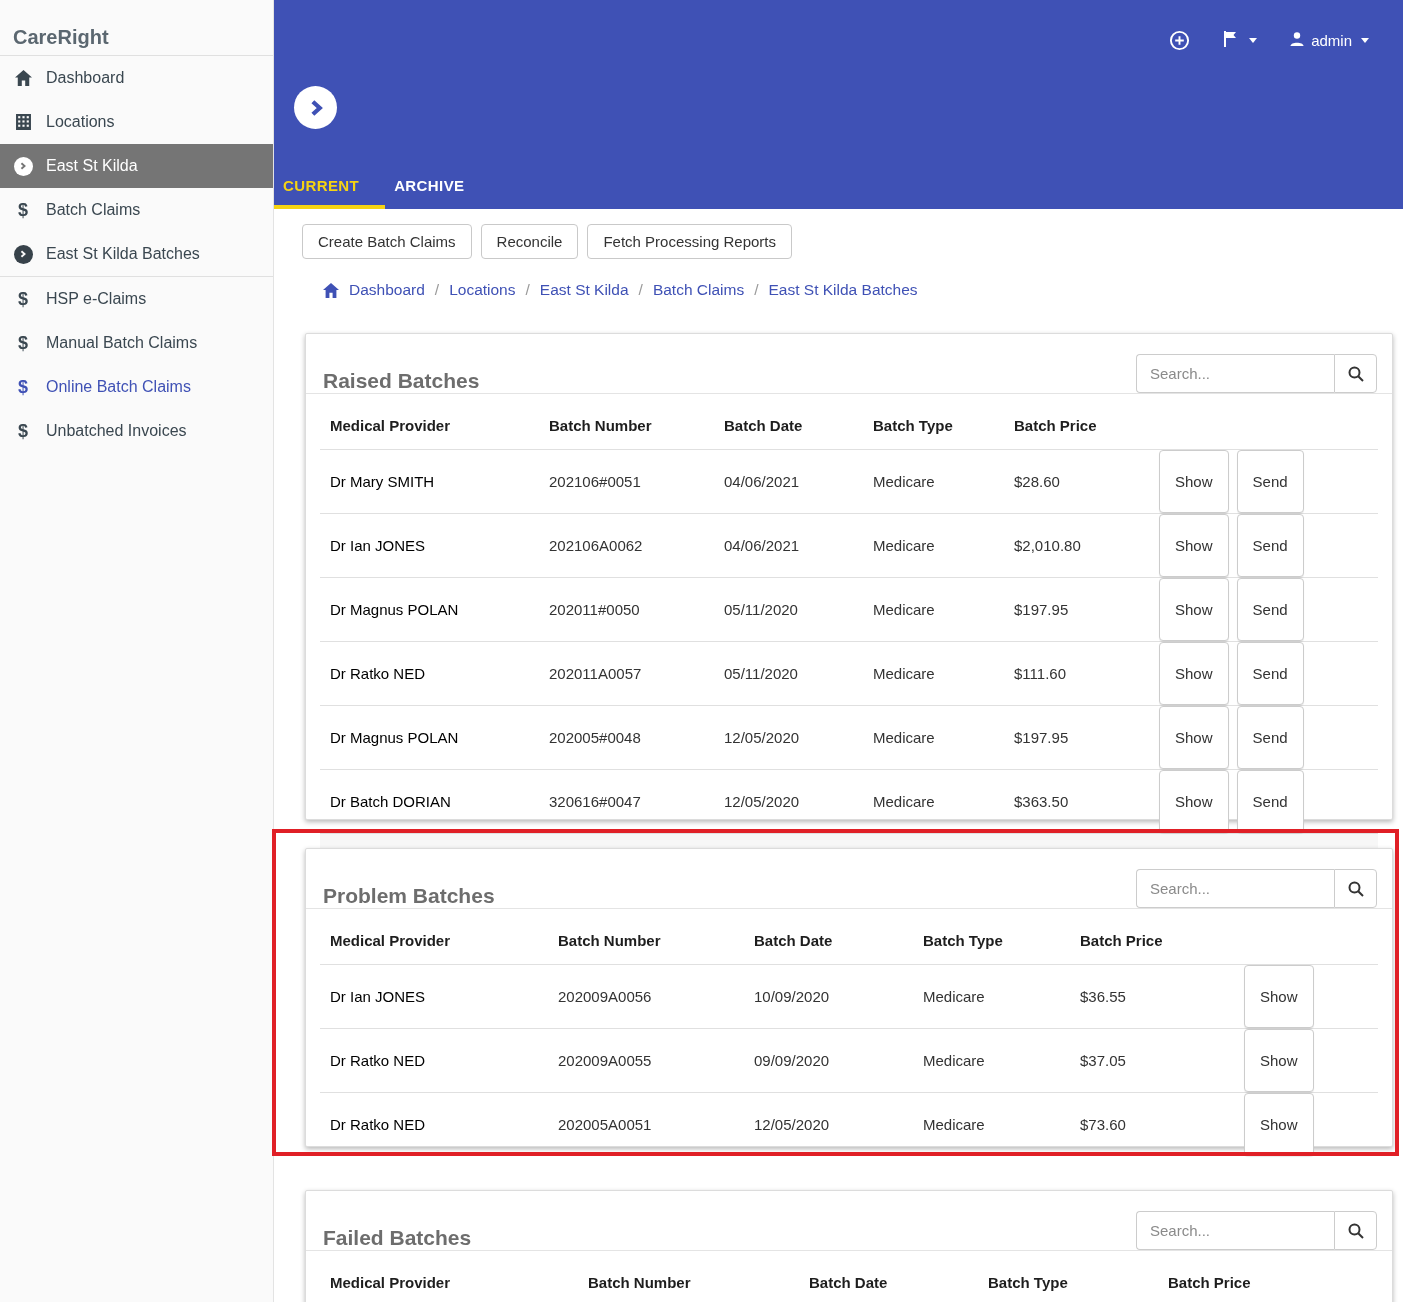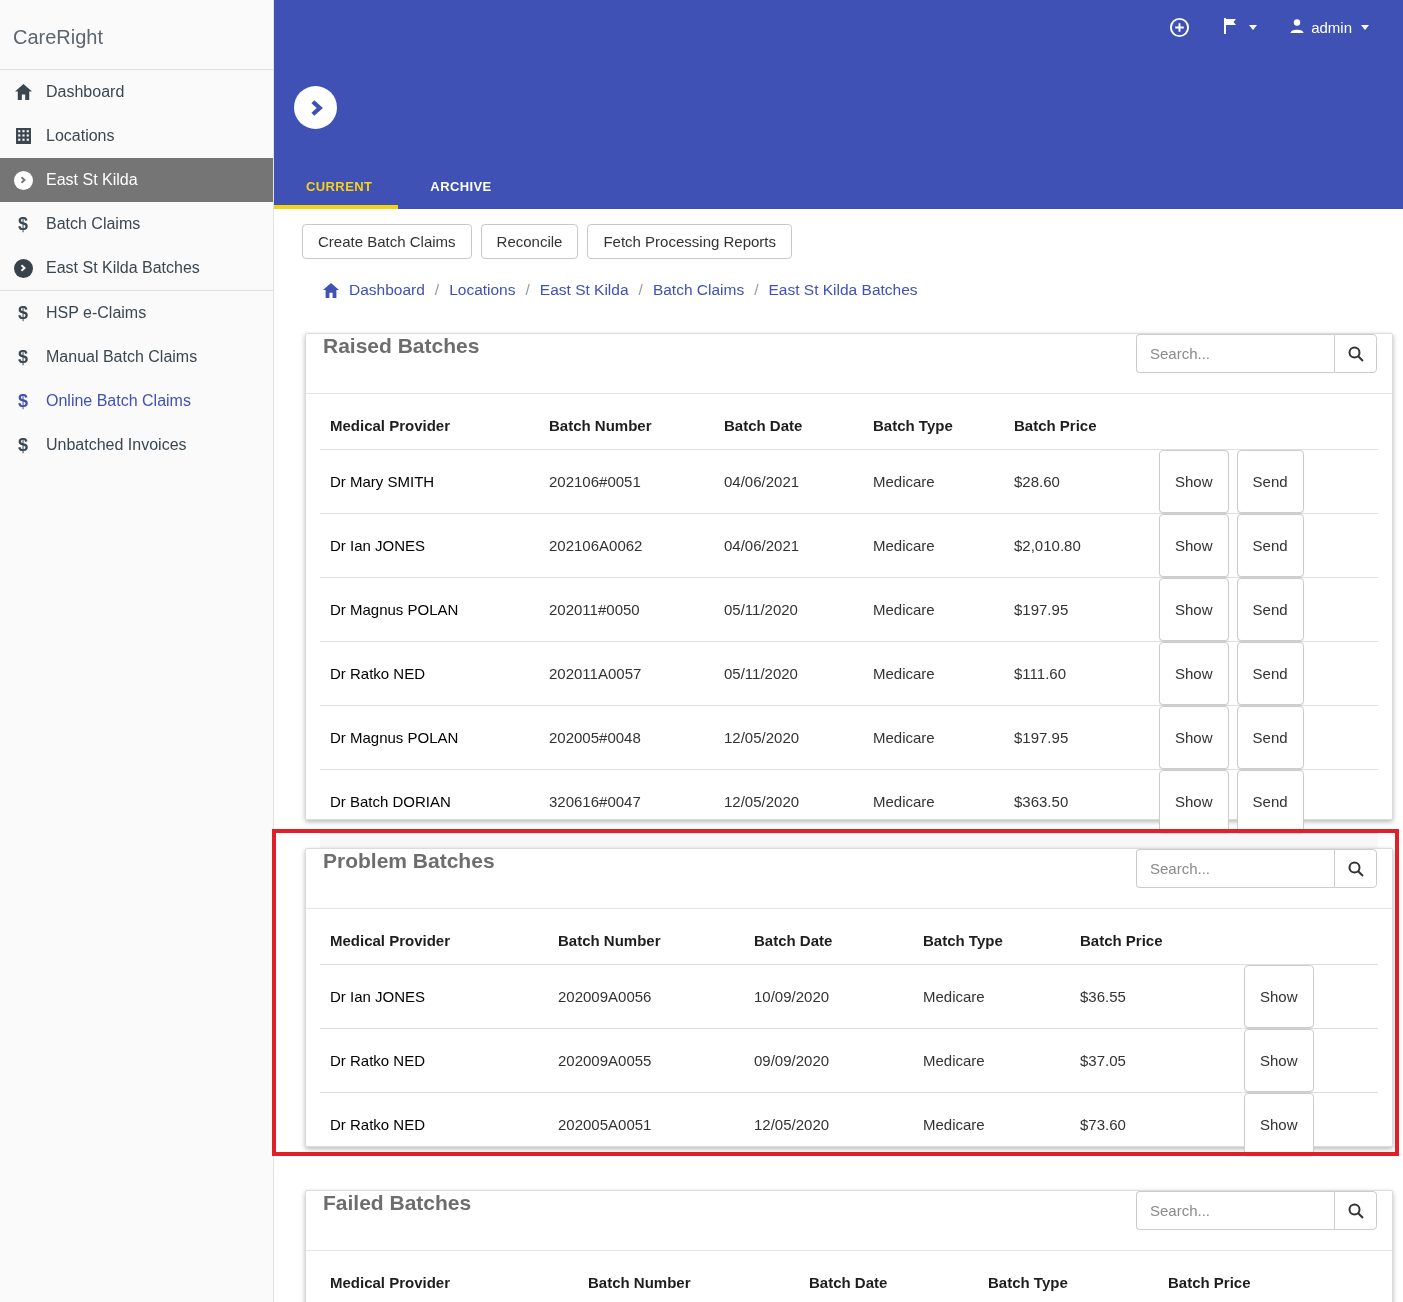--- a/index.html
+++ b/index.html
@@ -2,69 +2,69 @@
 <html><head>
 <meta charset="utf-8">
 <style>
   * { margin:0; padding:0; box-sizing:border-box; }
   html,body { width:1403px; height:1302px; overflow:hidden; background:#fff;
     font-family:"Liberation Sans", sans-serif; }
 
   
   .sidebar { position:absolute; left:0; top:0; width:274px; height:1302px;
     background:#fafafa; border-right:1px solid #e3e3e3; z-index:3; }
-  .brand { padding:26px 0 20px 13px; font-size:20px; color:#5b6770; font-weight:400;
+  .brand { padding:26px 0 6px 13px; font-size:20px; color:#5b6770; font-weight:700;
     border-bottom:1px solid #e0e0e0; }
   .nav-item { height:44px; display:flex; align-items:center; cursor:pointer;
     color:#3a4750; font-size:16px; }
   .nav-icon { width:46px; text-align:center; display:flex; justify-content:center; align-items:center; }
   .nav-label { flex:1; }
   .nav-item.active { background:#757575; color:#fff; }
   .nav-item.page-active .nav-label, .nav-item.page-active .dollar { color:#3f51b5; }
   .nav-divider { border-top:1px solid #e0e0e0; }
   .dollar { font-weight:700; font-size:18px; color:#3a4750; }
   .circle-arrow { width:19px; height:19px; border-radius:50%; background:#37424a;
     display:flex; align-items:center; justify-content:center; }
   .circle-arrow svg { display:block; }
   .nav-item.active .circle-arrow { background:#fff; }
 
   
   .header { position:absolute; left:274px; top:0; width:1129px; height:209px;
     background:#3f51b5; color:#fff; z-index:2; }
-  .topbar { position:absolute; top:17px; right:34px; display:flex; align-items:center; gap:32px; }
+  .topbar { position:absolute; top:30px; right:34px; display:flex; align-items:center; gap:32px; }
   .topbar-item { display:flex; align-items:center; gap:6px; cursor:pointer; color:#fff; font-size:15px; }
   .caret { display:inline-block; width:0; height:0; border-left:4px solid transparent;
     border-right:4px solid transparent; border-top:5px solid #fff; margin-left:3px; }
   .page-title { position:absolute; left:20px; top:86px; display:flex; align-items:center; gap:17px; }
   .title-circle { width:43px; height:43px; border-radius:50%; background:#fff;
     display:flex; align-items:center; justify-content:center; }
   .page-title h1 { font-size:37px; font-weight:400; color:#fff; letter-spacing:.2px; }
   .tabs { position:absolute; left:0; bottom:0; display:flex; }
-  .tab { padding:14px 26px 15px 32px; font-size:13px; font-weight:700; color:#fff;
+  .tab { padding:14px 26px 15px 9px; font-size:15px; font-weight:700; color:#fff;
     letter-spacing:.4px; cursor:pointer; }
   .tab.active { color:#f5d313; padding-bottom:11px; border-bottom:4px solid #f5d313; }
 
   
   .main { position:absolute; left:274px; top:209px; width:1129px; height:1093px; background:#fff; }
   .toolbar { position:absolute; top:15px; left:28px; display:flex; gap:9px; }
   .btn { background:#fff; border:1px solid #c9c9c9; border-radius:4px; padding:8px 15px;
     font-size:15px; color:#333; cursor:pointer; font-family:inherit; }
   .breadcrumb { position:absolute; top:72px; left:49px; display:flex; align-items:center;
     gap:10px; font-size:15.5px; }
   .breadcrumb a { color:#3f51b5; text-decoration:none; cursor:pointer; }
   .crumb-sep { color:#9a9a9a; }
   .bc-home { display:flex; align-items:center; }
 
   
   .panel { position:absolute; left:31px; right:10px; background:#fff;
     border:1px solid #dcdcdc; border-radius:2px; box-shadow:0 2px 5px rgba(0,0,0,.28); }
   .panel-raised { top:124px; height:487px; }
   .panel-problem { top:639px; height:299px; }
   .panel-failed { top:981px; height:330px; }
-  .panel-head { height:60px; display:flex; align-items:flex-start; justify-content:space-between;
+  .panel-head { height:60px; display:flex; align-items:flex-end; justify-content:space-between;
     padding:0 15px 0 17px; border-bottom:1px solid #e4e4e4; }
   .panel-title { font-size:21px; font-weight:700; color:#6d6d6d; }
   .search-group { display:flex; }
   .search-group input { width:198px; height:39px; border:1px solid #ccc; border-right:none;
     border-radius:4px 0 0 4px; padding:0 13px; font-size:15px; color:#333; font-family:inherit; outline:none; }
   .search-group input::placeholder { color:#8a8a8a; }
   .search-btn { width:43px; height:39px; background:#fff; border:1px solid #ccc;
     border-radius:0 4px 4px 0; cursor:pointer; display:flex; align-items:center; justify-content:center; }
 
   table.batch-table { width:calc(100% - 28px); margin:0 14px; border-collapse:collapse; table-layout:fixed; }

